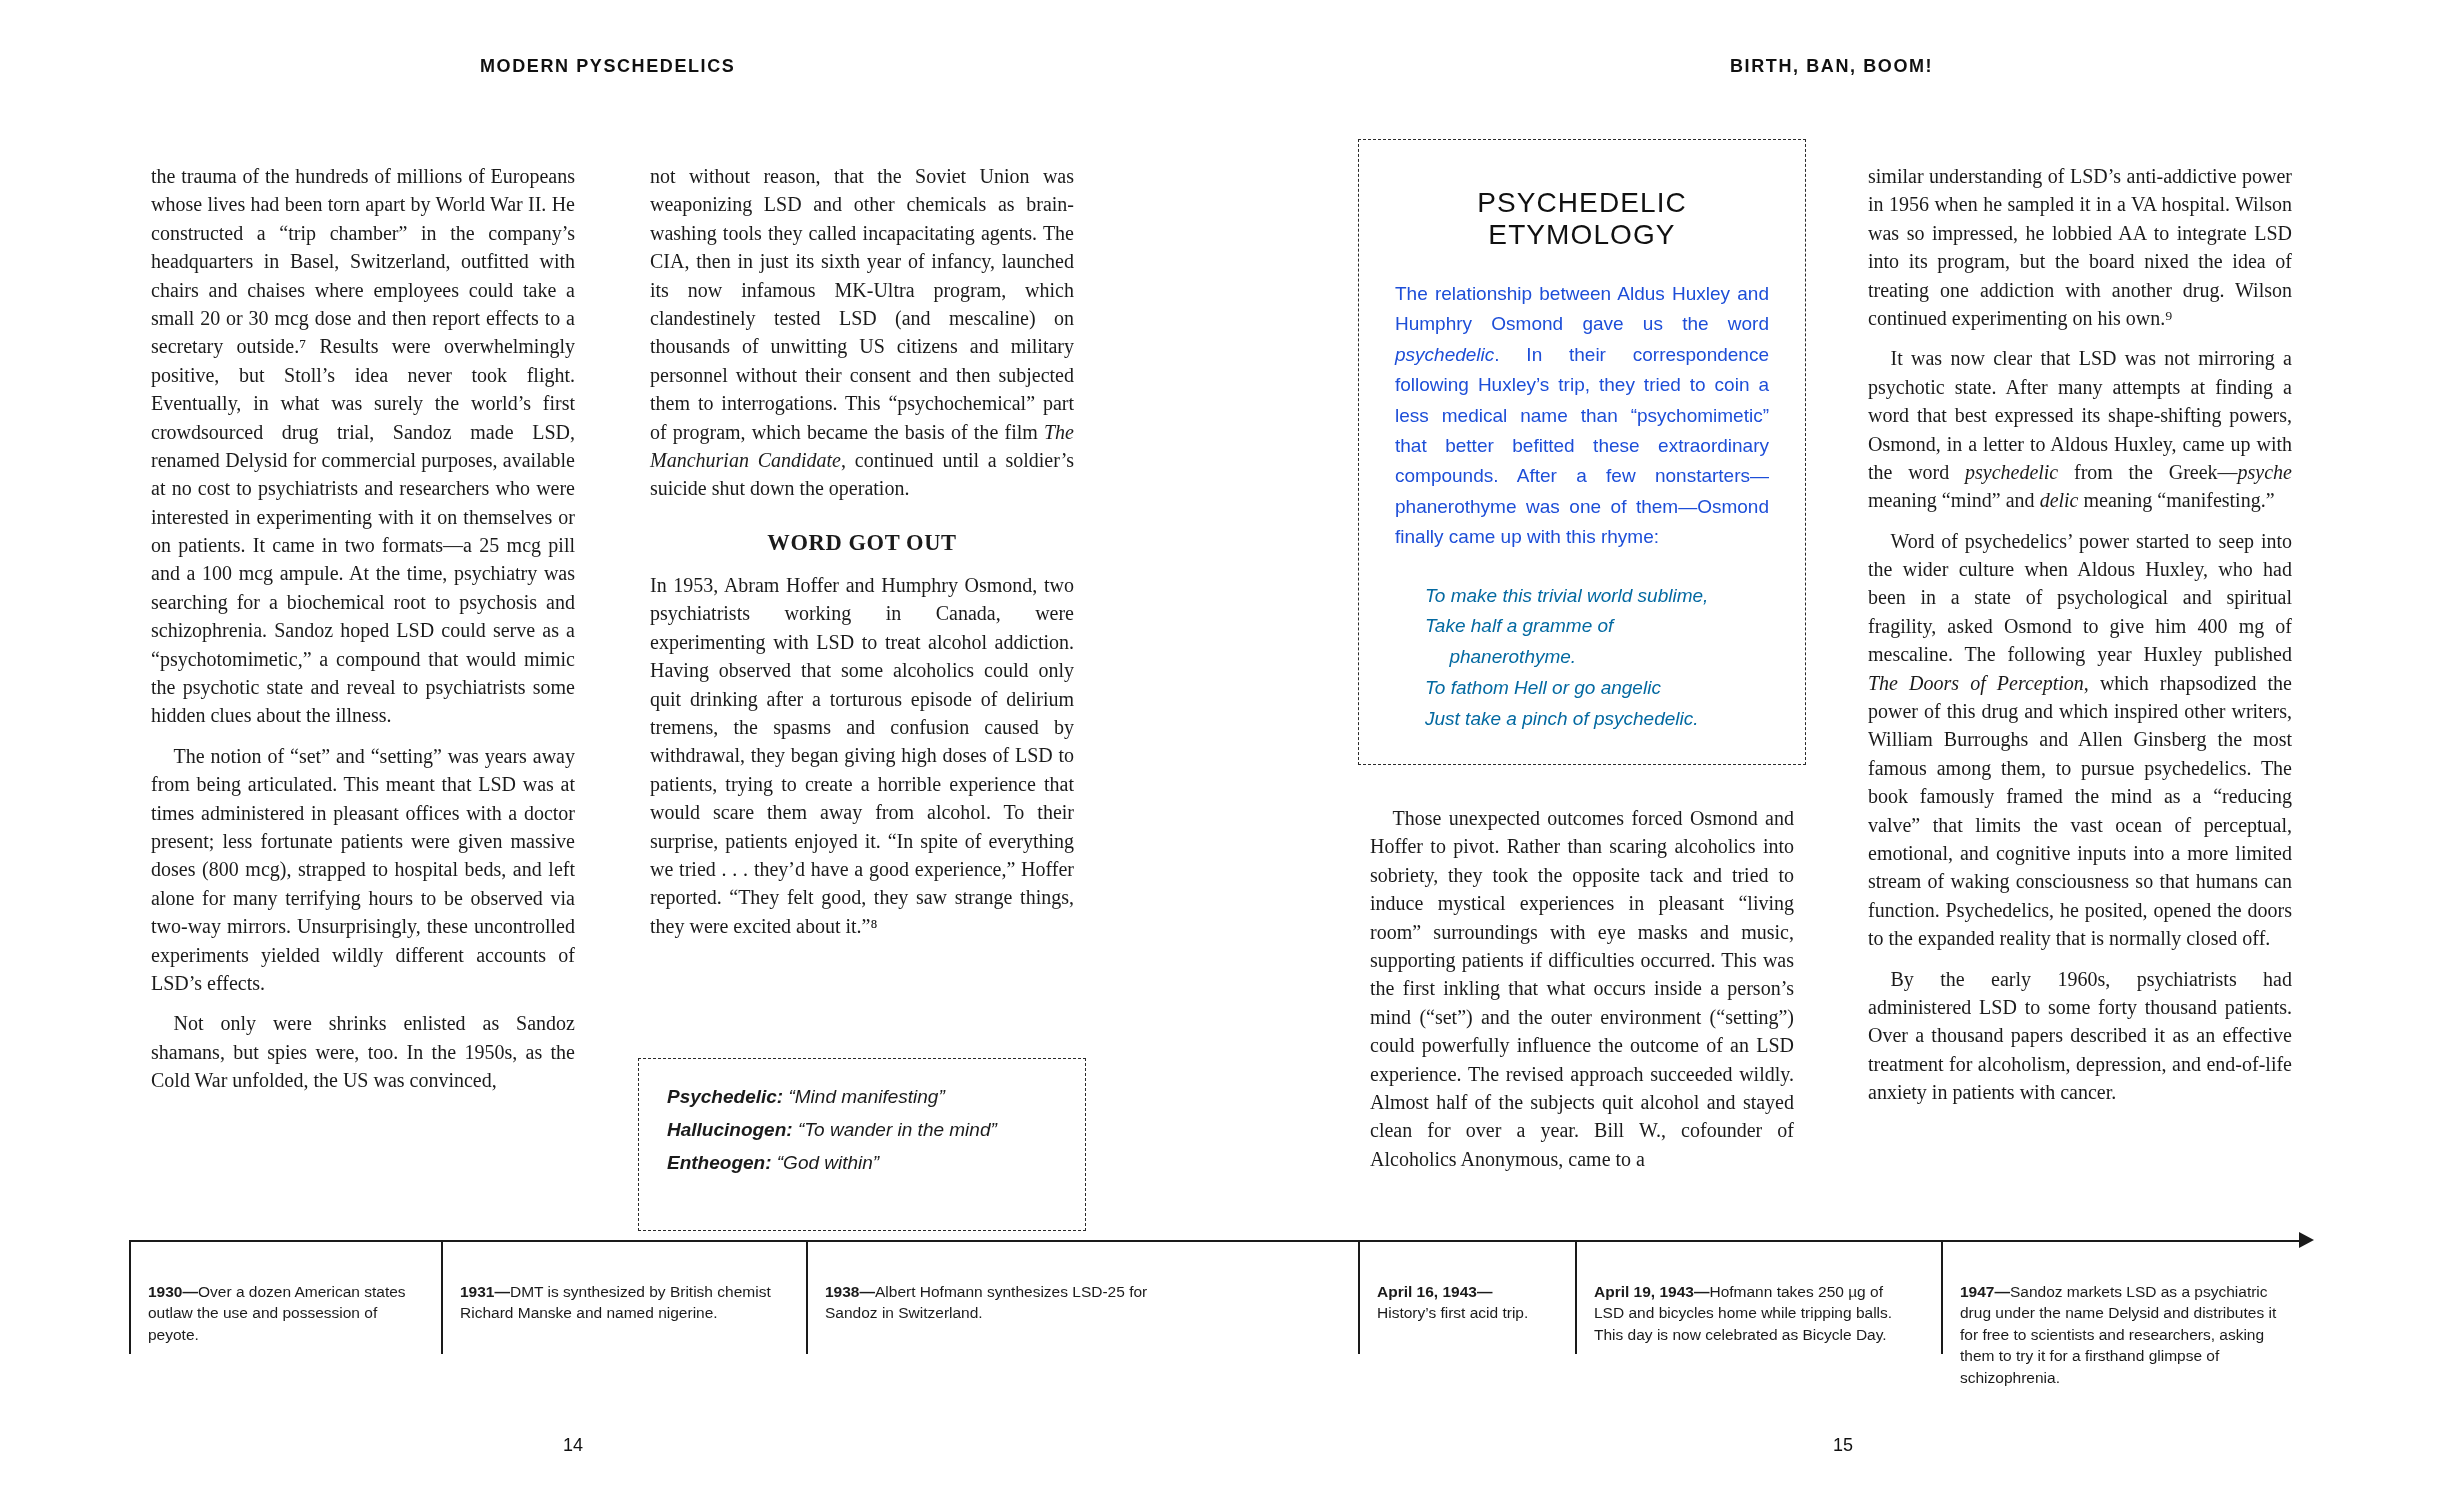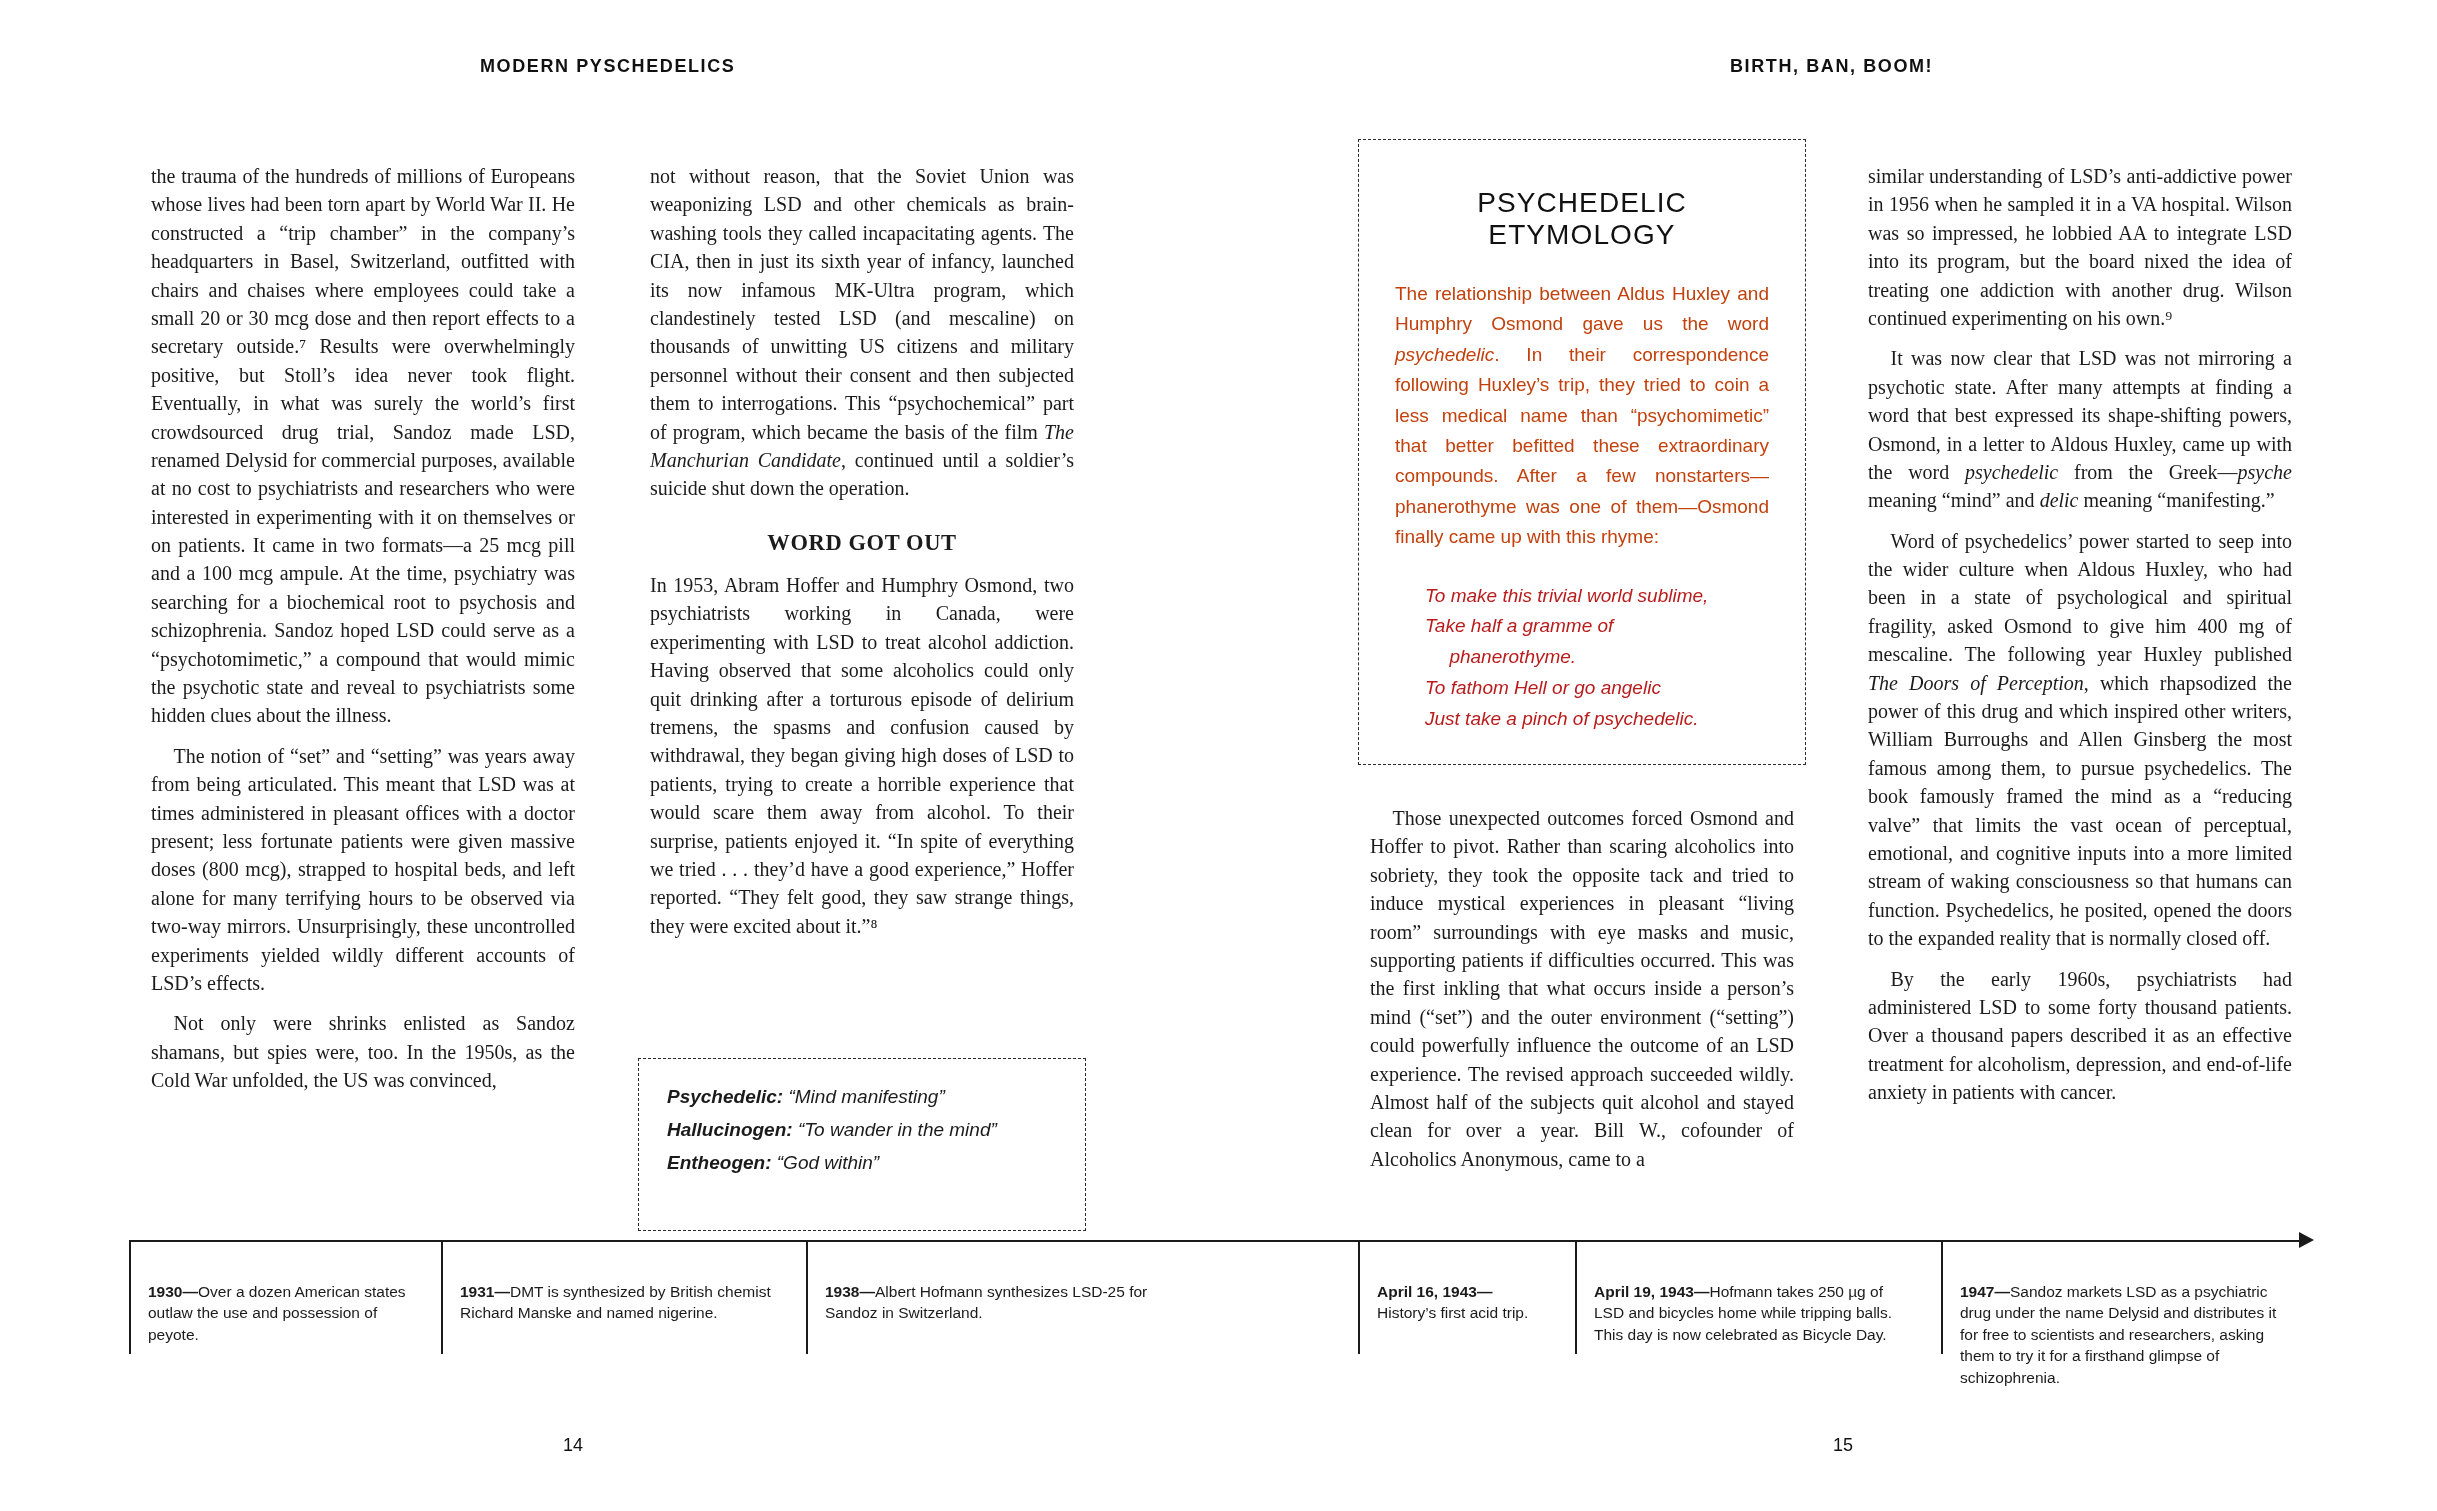--- a/index.html
+++ b/index.html
@@ -112,29 +112,29 @@
     text-align: center;
     margin: 21px 0 28px 0;
     color: #111;
   }
   .box-etym p {
     font-family: "Liberation Sans", sans-serif;
     font-size: 19px;
     line-height: 1.6;
     text-align: justify;
     margin: 0;
-    color: #c2410c;
+    color: #1d4ed8;
   }
   .poem {
     font-family: "Liberation Sans", sans-serif;
     font-style: italic;
     font-size: 19px;
     line-height: 1.62;
     margin: 28px 0 16px 30px;
-    color: #b91c1c;
+    color: #0369a1;
   }
   .poem .indent { padding-left: 24.4px; display: block; }
 
   
   .timeline-rule {
     position: absolute;
     left: 129px;
     top: 1240px;
     width: 2173px;
     height: 1.9px;

